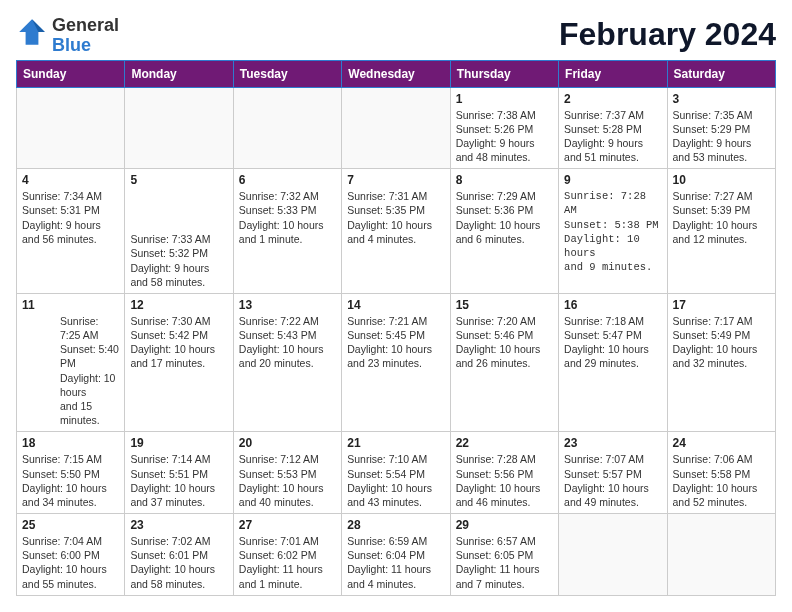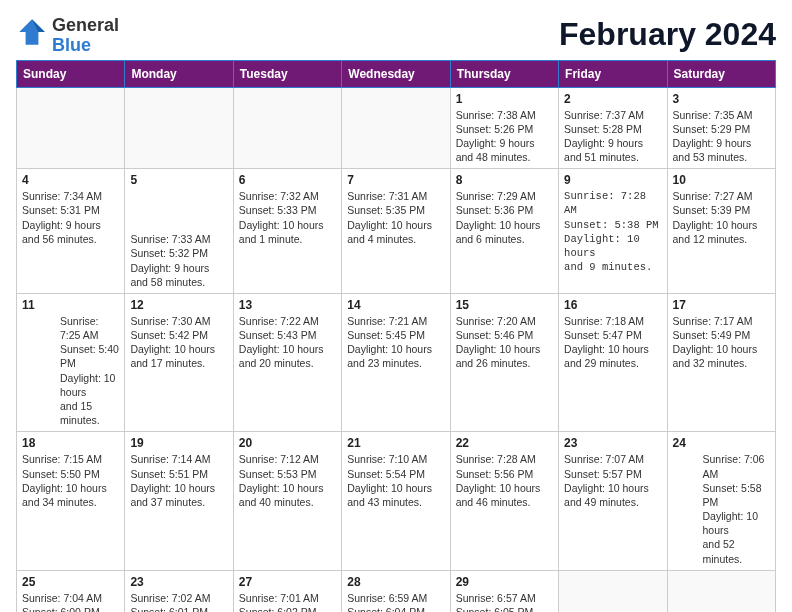--- a/index.html
+++ b/index.html
@@ -284,21 +284,21 @@
         </td>
         <td>
           <div class="day-num">23</div>
           <div class="day-info" style="white-space: pre-line;">Sunrise: 7:07 AM
 Sunset: 5:57 PM
 Daylight: 10 hours
 and 49 minutes.</div>
         </td>
         <td>
           <div class="day-num">24</div>
-          <div class="day-info" style="white-space: pre-line; margin-left: 30px;">Sunrise: 7:06 AM
+          <div class="day-info" style="white-space: pre-line;">Sunrise: 7:06 AM
 Sunset: 5:58 PM
 Daylight: 10 hours
 and 52 minutes.</div>
         </td>
       </tr>
       <tr>
         <td>
           <div class="day-num">25</div>
           <div class="day-info" style="white-space: pre-line;">Sunrise: 7:04 AM
 Sunset: 6:00 PM

